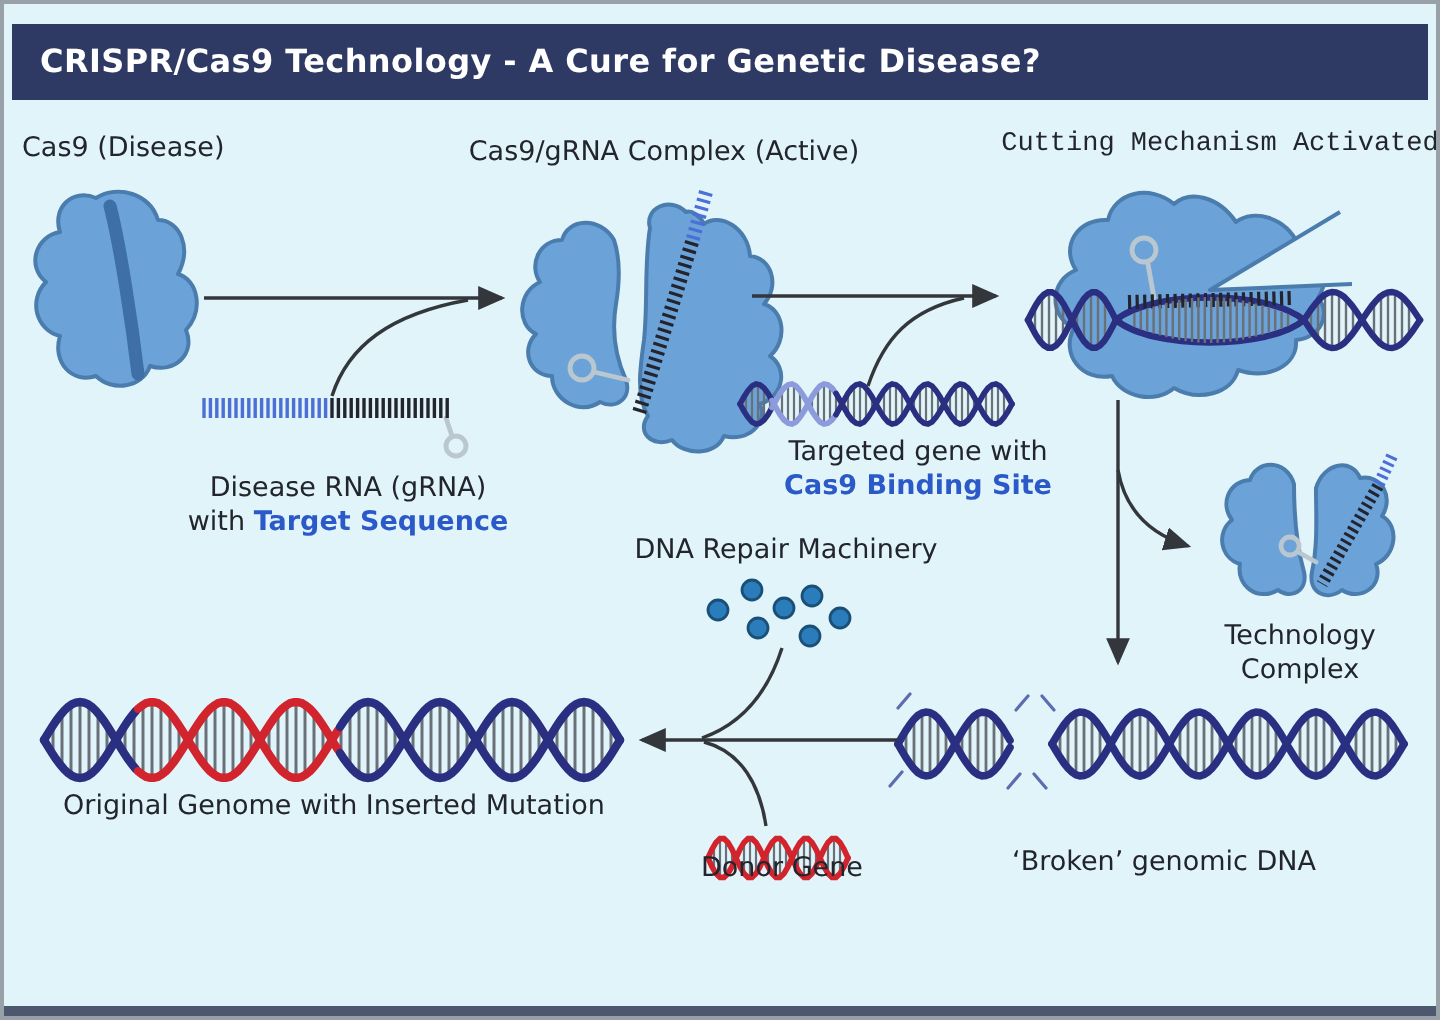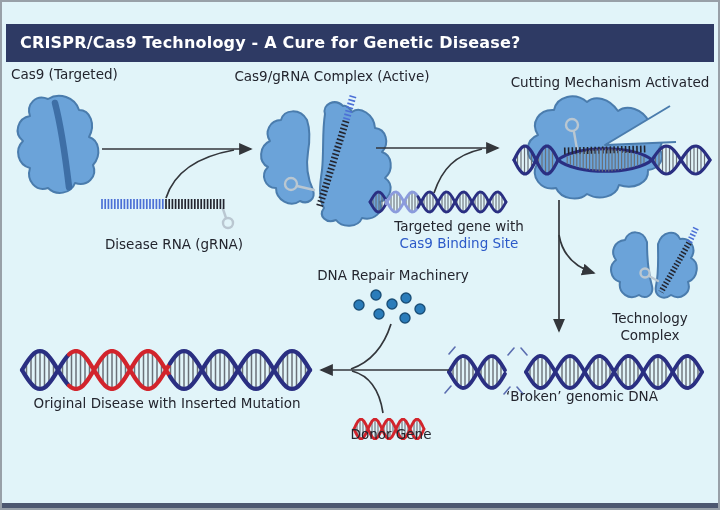--- a/index.html
+++ b/index.html
@@ -1,29 +1,29 @@
 <!DOCTYPE html>
 <html style="--title-bar-bg: #2e3a64; --title-text: #ffffff; --canvas-bg: #e1f4f9; --bottom-bar: #4d5870; --label-text: #23252e; --accent-blue-text: #2b59c8; --protein-fill: #6ba3d9; --protein-stroke: #4a7cad; --protein-stripe: #3e6fa6; --dna-navy: #2a2f82; --dna-red: #d2242c; --dna-rung: #6a7078; --binding-site: #8b9bdc; --grna-blue: #4b6fd6; --grna-dark: #23242e; --hairpin-gray: #bac7d1; --dot-fill: #2a7cba; --dot-stroke: #1a4f78; --arrow: #33363b;"><head>
 <meta charset="utf-8">
 <style>
   html,body{margin:0;padding:0;}
   body{width:720px;height:510px;font-family:"DejaVu Sans",sans-serif;}
   .canvas{position:relative;width:716px;height:506px;border:2px solid #98a0a8;
           background:var(--canvas-bg,#e1f4f9);overflow:hidden;}
-  .titlebar{position:absolute;top:22px;left:4px;right:4px;height:38px;
+  .titlebar{position:absolute;top:10px;left:4px;right:4px;height:38px;
             background:var(--title-bar-bg,#2e3a64);z-index:3;}
   .title{display:block;line-height:38px;padding-left:14px;font-size:16px;font-weight:700;
          color:var(--title-text,#ffffff);letter-spacing:.2px;white-space:nowrap;}
   .bottombar{position:absolute;left:0;right:0;bottom:0;height:5px;
              background:var(--bottom-bar,#4d5870);z-index:3;}
   svg.art{position:absolute;left:0;top:0;z-index:1;}
   .lbl{position:absolute;z-index:2;font-size:13.5px;line-height:17px;
        color:var(--label-text,#23252e);white-space:nowrap;}
   .lbl.center{transform:translateX(-50%);text-align:center;}
-  .blue{color:var(--accent-blue-text,#2b59c8);font-weight:400;}
+  .blue{color:var(--accent-blue-text,#2b59c8);font-weight:700;}
   
   .protein{fill:var(--protein-fill,#6ba3d9);stroke:var(--protein-stroke,#4a7cad);
            stroke-width:2;stroke-linejoin:round;}
   .stripe{stroke:var(--protein-stripe,#3e6fa6);stroke-width:6.5;fill:none;stroke-linecap:round;}
   .wedge{fill:var(--canvas-bg,#e1f4f9);stroke:var(--protein-stroke,#4a7cad);
          stroke-width:2;stroke-linejoin:round;}
   .grna-blue{stroke:var(--grna-blue,#4b6fd6);fill:none;}
   .grna-dark{stroke:var(--grna-dark,#23242e);fill:none;}
   .hairpin{stroke:var(--hairpin-gray,#bac7d1);fill:none;stroke-width:2.4;stroke-linecap:round;}
   .arrow,.curve{stroke:var(--arrow,#33363b);stroke-width:1.7;fill:none;}
@@ -378,46 +378,47 @@
       <path class="arrow" d="M447,368 L319,368" marker-end="url(#ah)"></path>
       <path class="curve" d="M164,196 C172,171 193,155 232,148"></path>
       <path class="curve" d="M432,191 C440,167 453,153 480,147"></path>
       <path class="curve" d="M557,233 C561,256 576,266 592,271" marker-end="url(#ah)"></path>
       <path class="curve" d="M389,322 C382,344 369,360 349,367"></path>
       <path class="curve" d="M350,369 C369,374 378,391 381,411"></path>
     </g>
   </svg>
 
   <div class="lbl" style="left:9px;top:64px;">
-    <span>Cas9 (Targeted)</span>
+    <span>Cas9 (Disease)</span>
   </div>
   <div class="lbl center" style="left:330px;top:66px;">
     <span>Cas9/gRNA Complex (Active)</span>
   </div>
-  <div class="lbl center" style="left:608px;top:72px;">
+  <div class="lbl center" style="left:608px;top:62px;font-family:Liberation Mono, monospace;">
     <span>Cutting Mechanism Activated</span>
   </div>
   <div class="lbl center" style="left:172px;top:234px;">
     <div><span>Disease RNA (gRNA)</span></div>
+    <div><span>with </span><span class="blue">Target Sequence</span></div>
   </div>
   <div class="lbl center" style="left:433px;top:216px;margin-left:24px;">
     <div><span>Targeted gene with</span></div>
     <div><span class="blue">Cas9 Binding Site</span></div>
   </div>
   <div class="lbl center" style="left:391px;top:265px;">
     <span>DNA Repair Machinery</span>
   </div>
   <div class="lbl center" style="left:648px;top:308px;">
     <div><span>Technology</span></div>
     <div><span>Complex</span></div>
   </div>
-  <div class="lbl center" style="left:580px;top:386px;">
+  <div class="lbl center" style="left:580px;top:421px;">
     <span>‘Broken’ genomic DNA</span>
   </div>
   <div class="lbl center" style="left:165px;top:393px;">
-    <span>Original Disease with Inserted Mutation</span>
+    <span>Original Genome with Inserted Mutation</span>
   </div>
   <div class="lbl center" style="left:389px;top:424px;text-align:center;">
     <span>Donor Gene</span>
   </div>
 
   <div class="bottombar"></div>
 </div>
 
 </body></html>

